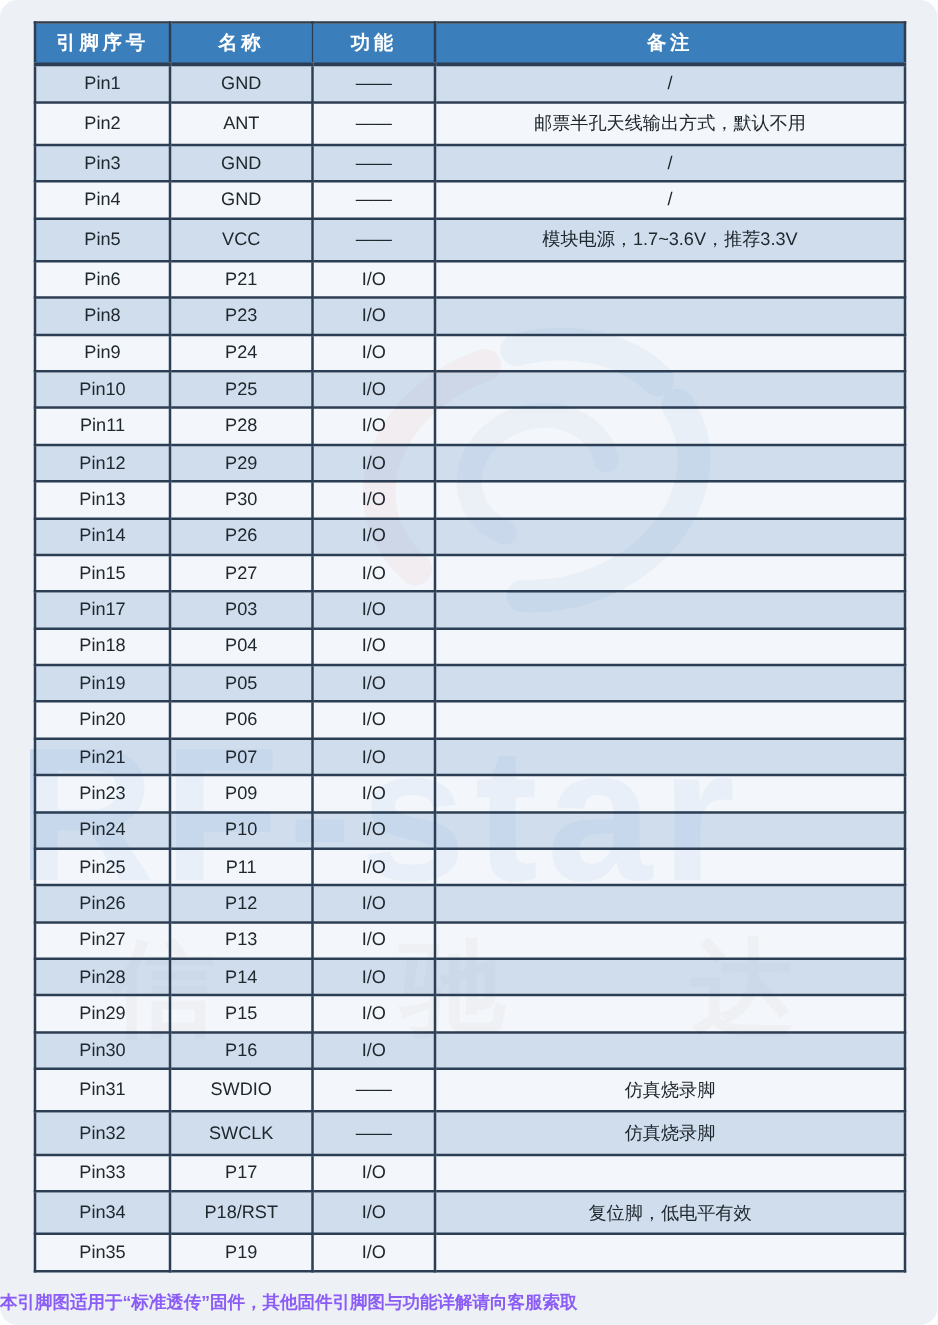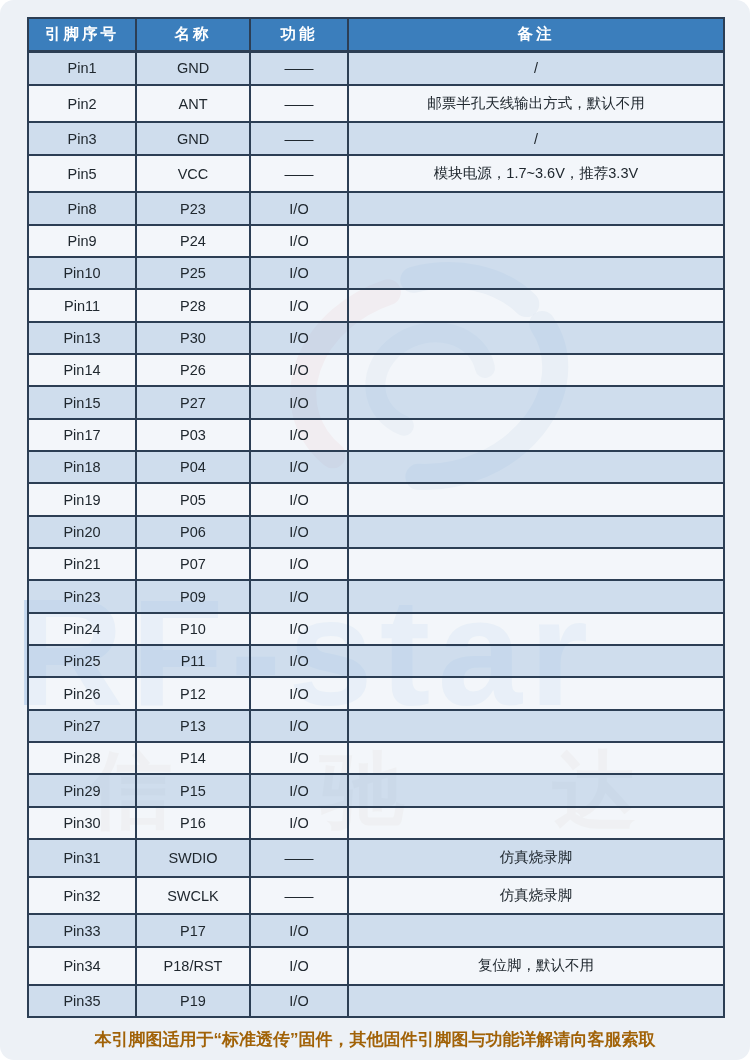--- a/index.html
+++ b/index.html
@@ -17,22 +17,22 @@
   table.pin-table{position:absolute;left:27px;top:17px;width:696px;height:1001px;
         border-collapse:collapse;table-layout:fixed;z-index:1;padding-left:39px;}
   .pin-table th,.pin-table td{border:2px solid #2c3e54;text-align:center;vertical-align:middle;
         padding:0;overflow:hidden;white-space:nowrap;}
   .pin-table thead th{background:#3b7ebc;color:#ffffff;height:31px;font-size:15.5px;
         font-weight:bold;letter-spacing:3px;border-bottom-width:3px;}
   .pin-table tbody td{font-size:14.5px;color:#20282f;font-weight:500;}
   .pin-table tbody tr:nth-child(odd) td{background:rgba(199,216,235,0.80);}
   .pin-table tbody tr:nth-child(even) td{background:rgba(245,248,251,0.72);}
 
-  .footer-note{position:absolute;left:0;right:0;bottom:9px;text-align:center;
-        font-size:17px;font-weight:600;color:#a16207;z-index:1;}
+  .footer-note{position:absolute;left:0;right:0;bottom:9px;
+        font-size:14px;font-weight:600;color:#8b5cf6;z-index:1;}
 </style>
 </head>
 <body>
 
 <div class="page">
 
   <div class="watermark">
     <svg class="wm-logo" width="380" height="255" viewBox="0 0 380 255">
       <g transform="rotate(-18 190 127)" fill="none" stroke-linecap="round">
         <path d="M 75 172 A 118 95 0 0 1 178 34" stroke="rgba(214,130,142,0.30)" stroke-width="26"></path>
@@ -73,26 +73,38 @@
       <td>——</td>
       <td>邮票半孔天线输出方式，默认不用</td>
     </tr>
         <tr>
       <td>Pin3</td>
       <td>GND</td>
       <td>——</td>
       <td>/</td>
     </tr>
         <tr>
+      <td>Pin4</td>
+      <td>GND</td>
+      <td>——</td>
+      <td>/</td>
+    </tr>
+        <tr>
       <td>Pin5</td>
       <td>VCC</td>
       <td>——</td>
       <td>模块电源，1.7~3.6V，推荐3.3V</td>
     </tr>
         <tr>
+      <td>Pin6</td>
+      <td>P21</td>
+      <td>I/O</td>
+      <td></td>
+    </tr>
+        <tr>
       <td>Pin8</td>
       <td>P23</td>
       <td>I/O</td>
       <td></td>
     </tr>
         <tr>
       <td>Pin9</td>
       <td>P24</td>
       <td>I/O</td>
       <td></td>
@@ -103,20 +115,26 @@
       <td>I/O</td>
       <td></td>
     </tr>
         <tr>
       <td>Pin11</td>
       <td>P28</td>
       <td>I/O</td>
       <td></td>
     </tr>
         <tr>
+      <td>Pin12</td>
+      <td>P29</td>
+      <td>I/O</td>
+      <td></td>
+    </tr>
+        <tr>
       <td>Pin13</td>
       <td>P30</td>
       <td>I/O</td>
       <td></td>
     </tr>
         <tr>
       <td>Pin14</td>
       <td>P26</td>
       <td>I/O</td>
       <td></td>
@@ -220,21 +238,21 @@
         <tr>
       <td>Pin33</td>
       <td>P17</td>
       <td>I/O</td>
       <td></td>
     </tr>
         <tr>
       <td>Pin34</td>
       <td>P18/RST</td>
       <td>I/O</td>
-      <td>复位脚，默认不用</td>
+      <td>复位脚，低电平有效</td>
     </tr>
         <tr>
       <td>Pin35</td>
       <td>P19</td>
       <td>I/O</td>
       <td></td>
     </tr>
       </tbody>
   </table>
 

